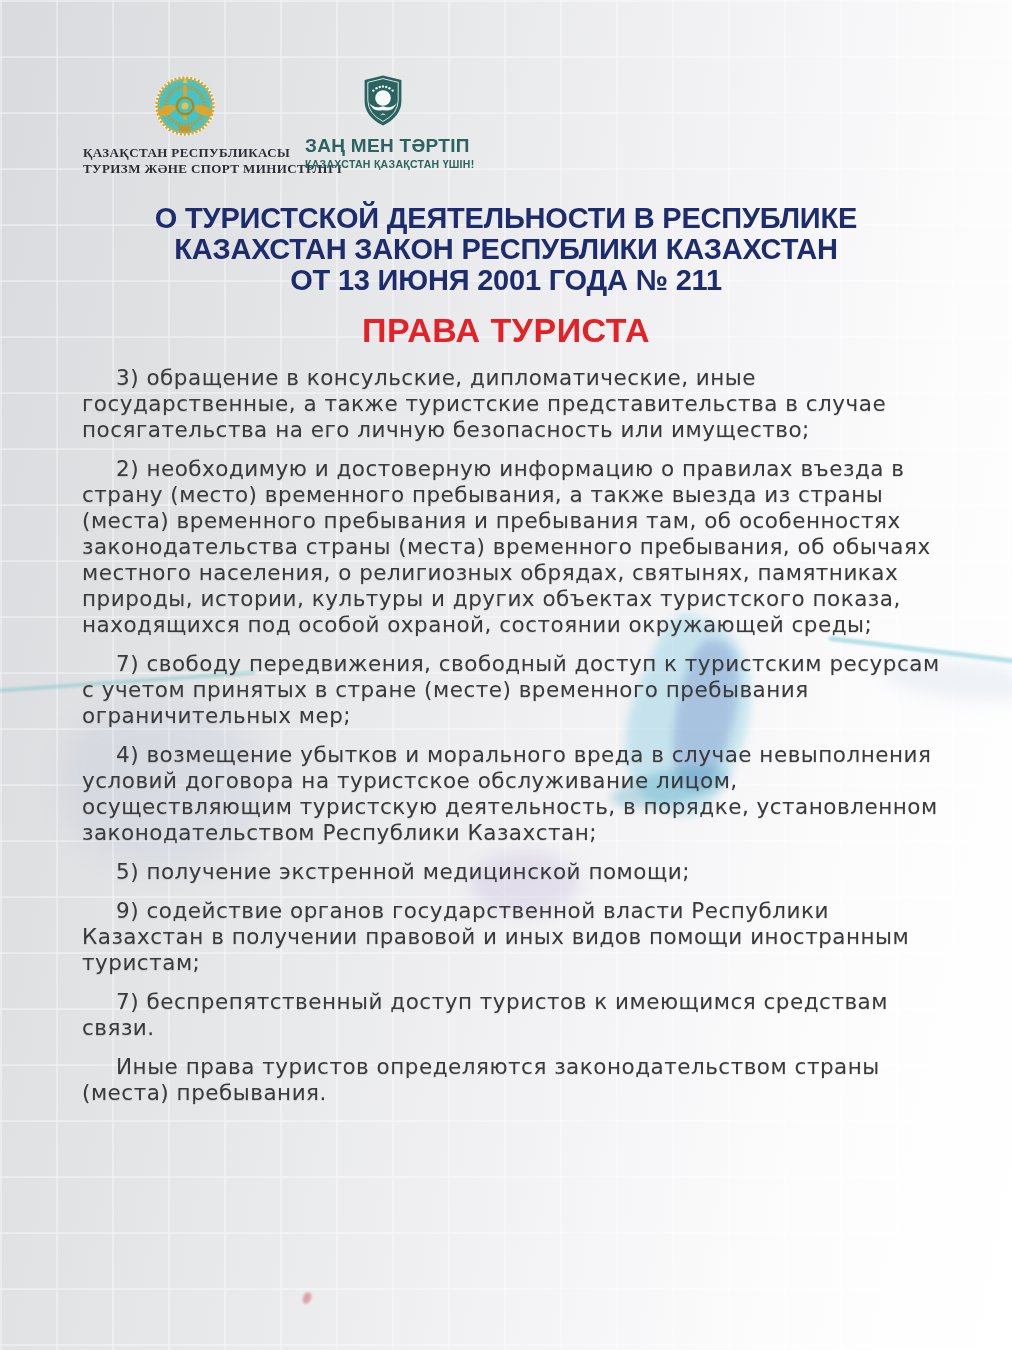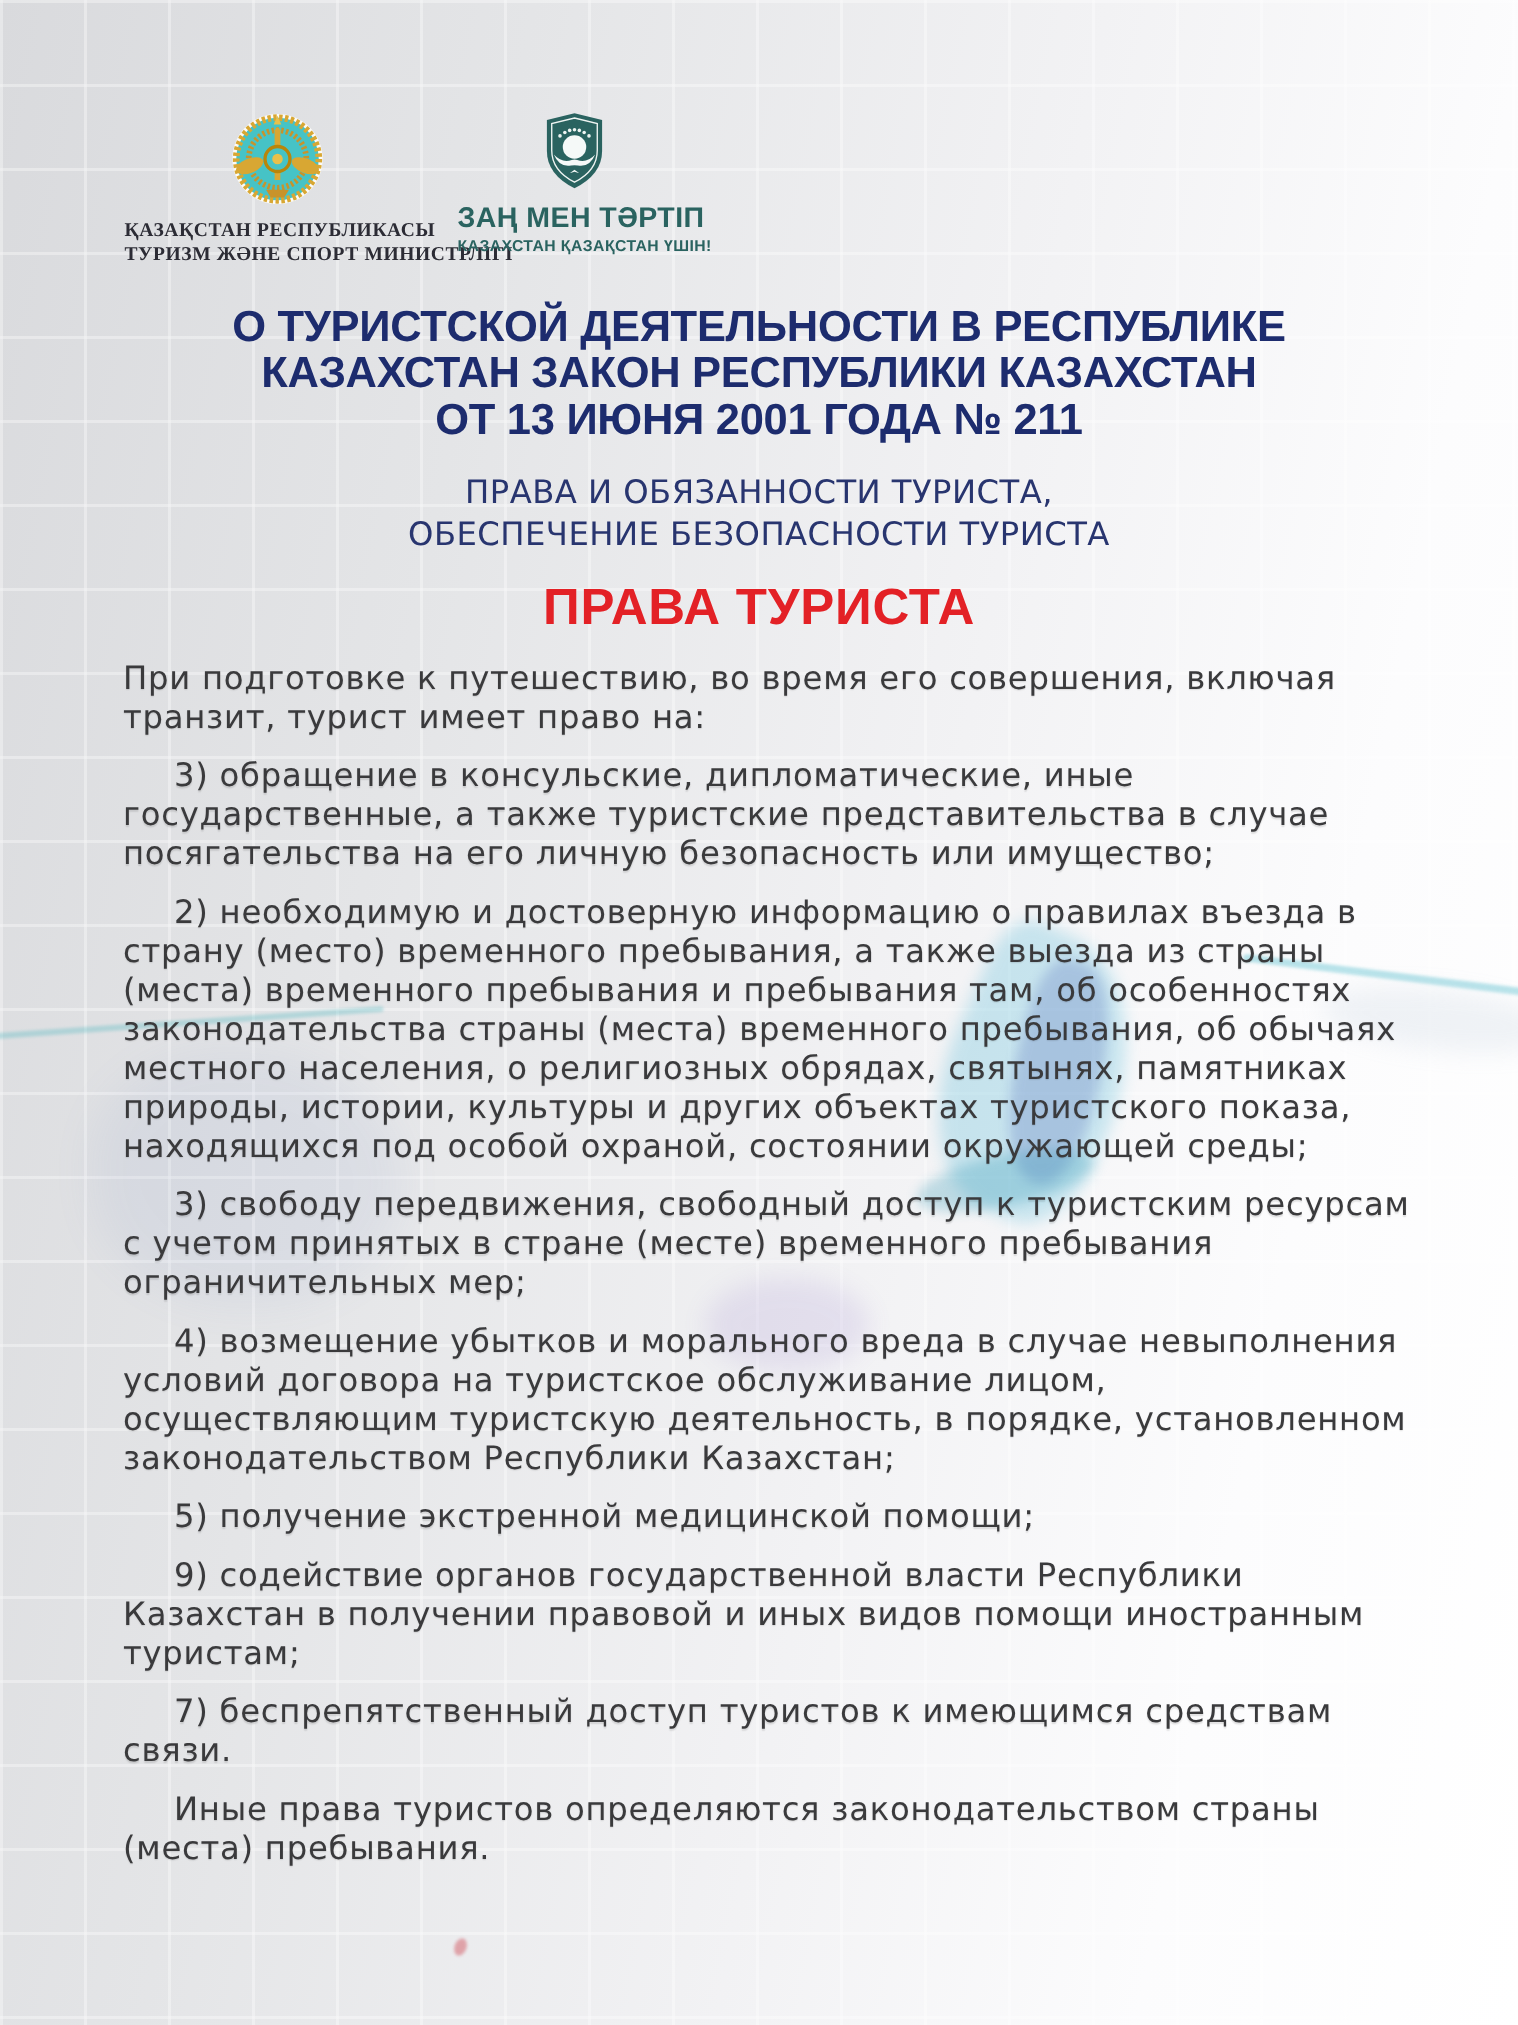--- a/index.html
+++ b/index.html
@@ -147,32 +147,27 @@
   </div>
 
   <div class="content">
 
     <h1 class="law-title">
       <span>О ТУРИСТСКОЙ ДЕЯТЕЛЬНОСТИ В РЕСПУБЛИКЕ</span>
       <span>КАЗАХСТАН ЗАКОН РЕСПУБЛИКИ КАЗАХСТАН</span>
       <span>ОТ 13 ИЮНЯ 2001 ГОДА № 211</span>
     </h1>
 
-    <h2 class="law-subtitle">
-      <span>ПРАВА И ОБЯЗАННОСТИ ТУРИСТА,</span>
-      <span>ОБЕСПЕЧЕНИЕ БЕЗОПАСНОСТИ ТУРИСТА</span>
-    </h2>
 
     <h3 class="section-heading">ПРАВА ТУРИСТА</h3>
 
     <div class="textblock">
-      <p>При подготовке к путешествию, во время его совершения, включая транзит, турист имеет право на:</p>
       <p class="indent">3) обращение в консульские, дипломатические, иные государственные, а также туристские представительства в случае посягательства на его личную безопасность или имущество;</p>
       <p class="indent">2) необходимую и достоверную информацию о правилах въезда в страну (место) временного пребывания, а также выезда из страны (места) временного пребывания и пребывания там, об особенностях законодательства страны (места) временного пребывания, об обычаях местного населения, о религиозных обрядах, святынях, памятниках природы, истории, культуры и других объектах туристского показа, находящихся под особой охраной, состоянии окружающей среды;</p>
-      <p class="indent">3) свободу передвижения, свободный доступ к туристским ресурсам с учетом принятых в стране (месте) временного пребывания ограничительных мер;</p>
+      <p class="indent">7) свободу передвижения, свободный доступ к туристским ресурсам с учетом принятых в стране (месте) временного пребывания ограничительных мер;</p>
       <p class="indent">4) возмещение убытков и морального вреда в случае невыполнения условий договора на туристское обслуживание лицом, осуществляющим туристскую деятельность, в порядке, установленном законодательством Республики Казахстан;</p>
       <p class="indent">5) получение экстренной медицинской помощи;</p>
       <p class="indent">9) содействие органов государственной власти Республики Казахстан в получении правовой и иных видов помощи иностранным туристам;</p>
       <p class="indent">7) беспрепятственный доступ туристов к имеющимся средствам связи.</p>
       <p class="indent">Иные права туристов определяются законодательством страны (места) пребывания.</p>
     </div>
 
   </div>
 
 </div>

